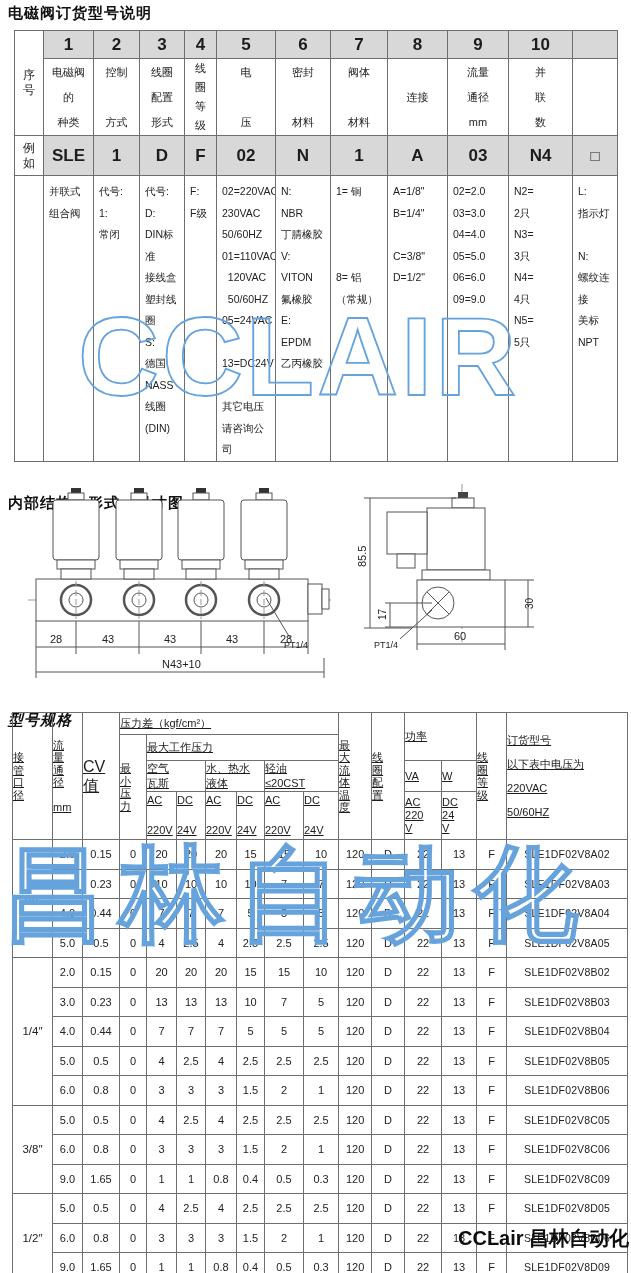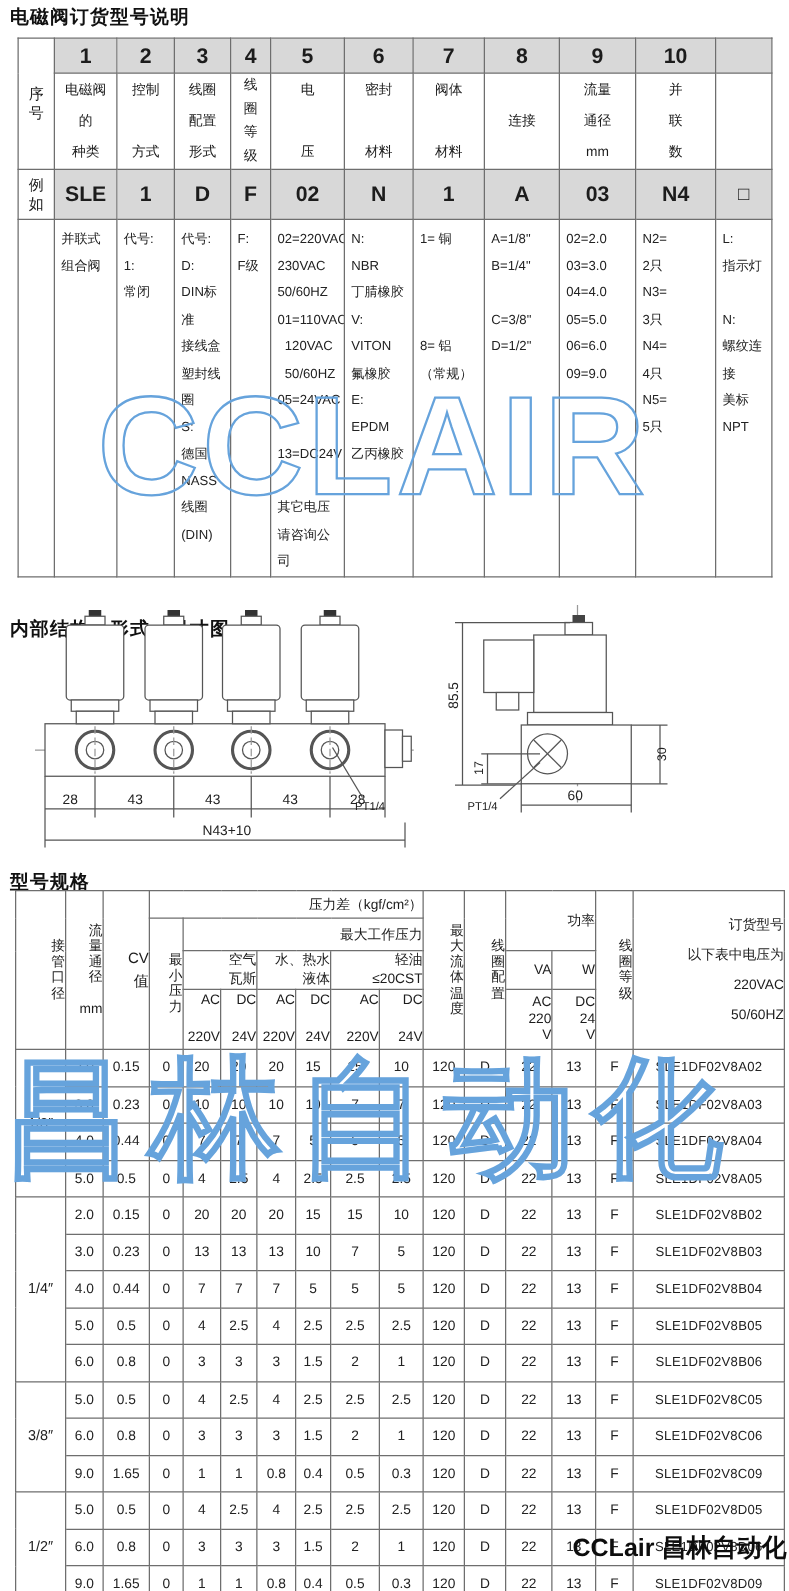--- a/index.html
+++ b/index.html
@@ -4,21 +4,21 @@
 <style>
   html,body{margin:0;padding:0;}
   body{
     width:631px;height:1273px;position:relative;background:#ffffff;
     font-family:"Liberation Sans","DejaVu Sans",sans-serif;color:#1c1c1c;
     overflow:hidden;
   }
   .title{position:absolute;left:8px;font-size:15px;font-weight:bold;color:#111;letter-spacing:1px;}
   #title-ordering{top:4px;}
   #title-dimensions{top:460px;margin-top:34px;}
-  #title-specs{top:696px;}
+  #title-specs{top:711px;font-style:italic;}
 
   table{border-collapse:collapse;table-layout:fixed;}
   td,th{padding:0;overflow:hidden;}
 
   
   #ordering{position:absolute;left:14px;top:30px;width:603px;border:1px solid #444;}
   #ordering td,#ordering th{border:1px solid #6e6e6e;}
   #ord-no{height:28px;}
   #ord-desc{height:76px;}
   #ord-ex{height:40px;}
@@ -32,23 +32,23 @@
   .detail{font-size:10.5px;line-height:21.5px;vertical-align:top;text-align:left;
           padding:5px 2px 0 5px;white-space:pre-wrap;color:#222;}
 
   
   #spec{position:absolute;left:12px;top:712px;width:615px;border:1px solid #444;}
   #spec td,#spec th{border:1px solid #6e6e6e;font-weight:normal;}
   #spec thead tr:nth-child(1){height:22px;}
   #spec thead tr:nth-child(2){height:26px;}
   #spec thead tr:nth-child(3){height:26px;}
   #spec thead tr:nth-child(4){height:48px;}
-  #spec th{font-size:11px;text-align:right;vertical-align:middle;white-space:pre-wrap;}
+  #spec th{font-size:11px;text-align:left;vertical-align:middle;white-space:pre-wrap;text-decoration:underline;}
   #spec th.vert{line-height:12.5px;}
-  #spec th.cv{line-height:19px;font-size:12px;}
+  #spec th.cv{line-height:19px;font-size:16px;}
   #spec th.two{line-height:15px;margin-left:12px;}
   #spec th.three{line-height:13px;}
   #spec th.order-head{line-height:24px;font-size:11px;}
   #spec tbody td{height:28.5px;font-size:11px;text-align:center;vertical-align:middle;color:#222;}
   #spec tbody td.model{font-size:10.5px;letter-spacing:0.2px;}
   #spec tbody td.size{font-size:11.5px;}
 
   
   .drawing{position:absolute;}
   #drawing-left{left:14px;top:486px;}

